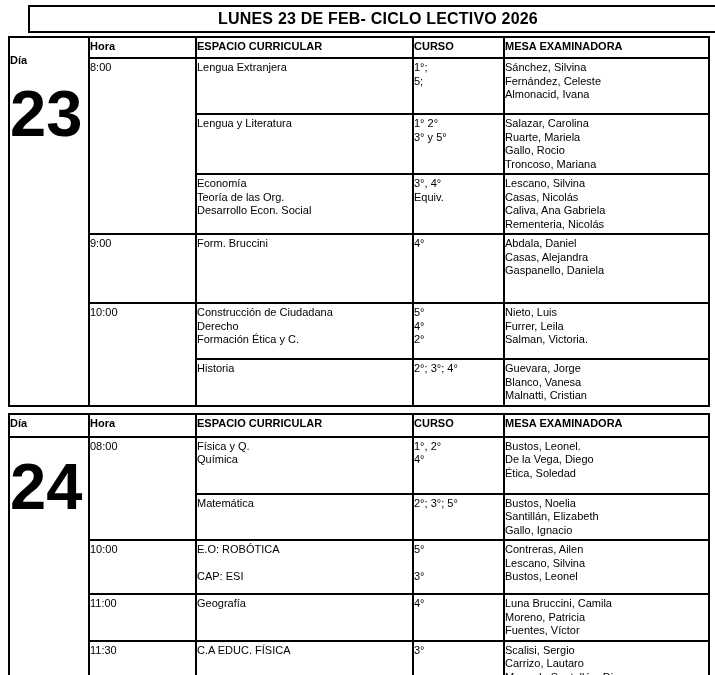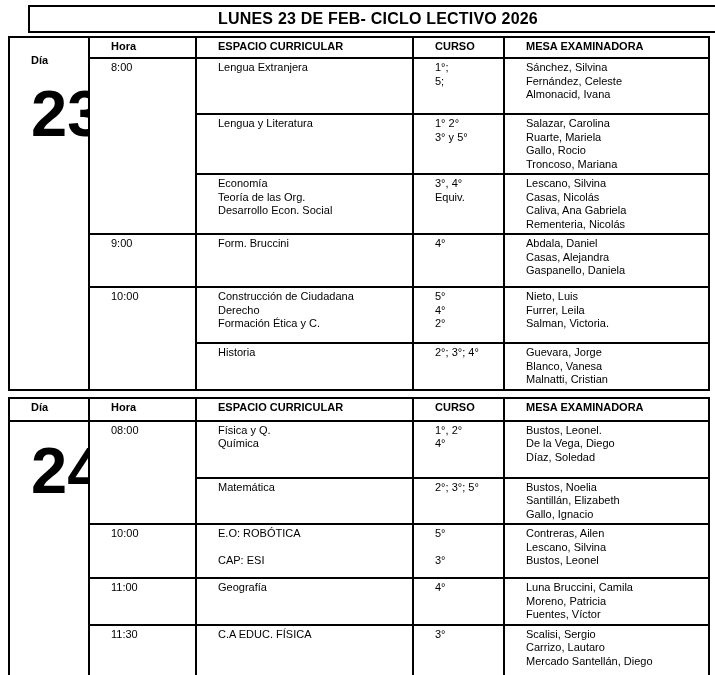--- a/index.html
+++ b/index.html
@@ -24,21 +24,21 @@
 
   table.sched {
     border-collapse: collapse;
     table-layout: fixed;
     width: 700px;
   }
   table.sched.t2 { margin-top: 6px; }
 
   .sched th, .sched td {
     border: 2px solid #000;
-    padding: 2px 21px;
+    padding: 2px 0;
     vertical-align: top;
     text-align: left;
     font-size: 11px;
     line-height: 13.5px;
     white-space: pre-line;
     overflow: hidden;
     font-weight: normal;
   }
   .sched th { font-weight: bold; }
 
@@ -109,21 +109,21 @@
       <td class="cell-espacio">Economía
 Teoría de las Org.
 Desarrollo Econ. Social</td>
       <td class="cell-curso">3°, 4°
 Equiv.</td>
       <td class="cell-mesa">Lescano, Silvina
 Casas, Nicolás
 Caliva, Ana Gabriela
 Rementeria, Nicolás</td>
     </tr>
-    <tr style="height:53px">
+    <tr style="height:69px">
       <td class="cell-hora">9:00</td>
       <td class="cell-espacio">Form. Bruccini</td>
       <td class="cell-curso">4°</td>
       <td class="cell-mesa">Abdala, Daniel
 Casas, Alejandra
 Gaspanello, Daniela</td>
     </tr>
     <tr style="height:56px">
       <td rowspan="2" class="cell-hora v-mid">10:00</td>
       <td class="cell-espacio">Construcción de Ciudadana
@@ -166,21 +166,21 @@
       <td rowspan="5" class="day-cell">
         <div class="day-num">24</div>
       </td>
       <td rowspan="2" class="cell-hora">08:00</td>
       <td class="cell-espacio">Física y Q.
 Química</td>
       <td class="cell-curso">1°, 2°
 4°</td>
       <td class="cell-mesa">Bustos, Leonel.
 De la Vega, Diego
-Díaz, Soledad</td>
+Ética, Soledad</td>
     </tr>
     <tr style="height:40px">
       <td class="cell-espacio">Matemática</td>
       <td class="cell-curso">2°; 3°; 5°</td>
       <td class="cell-mesa">Bustos, Noelia
 Santillán, Elizabeth
 Gallo, Ignacio</td>
     </tr>
     <tr style="height:54px">
       <td class="cell-hora">10:00</td>

